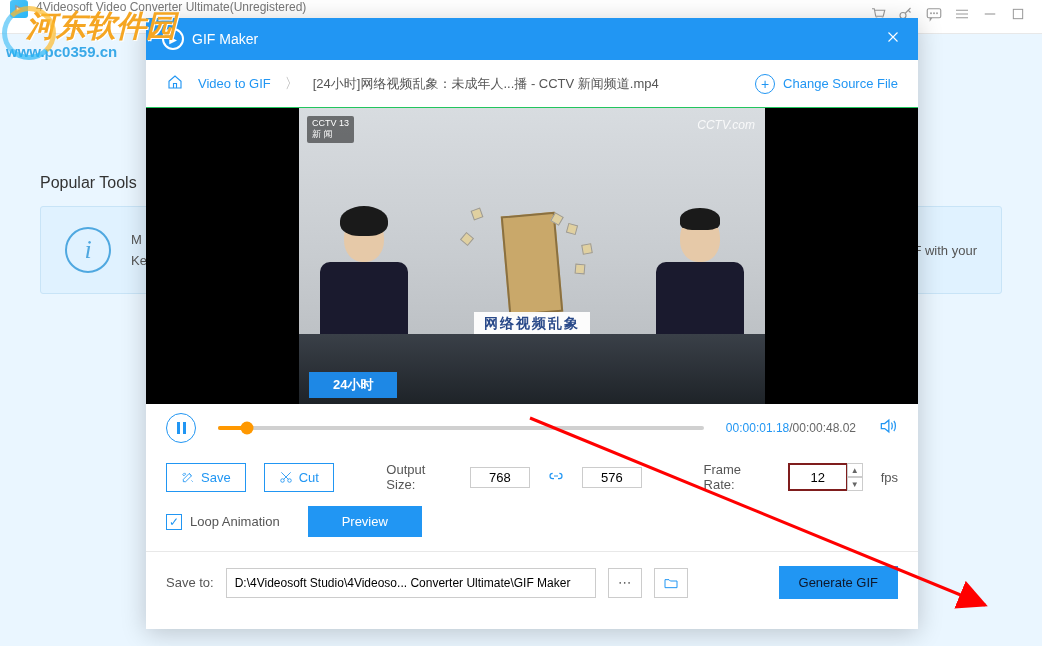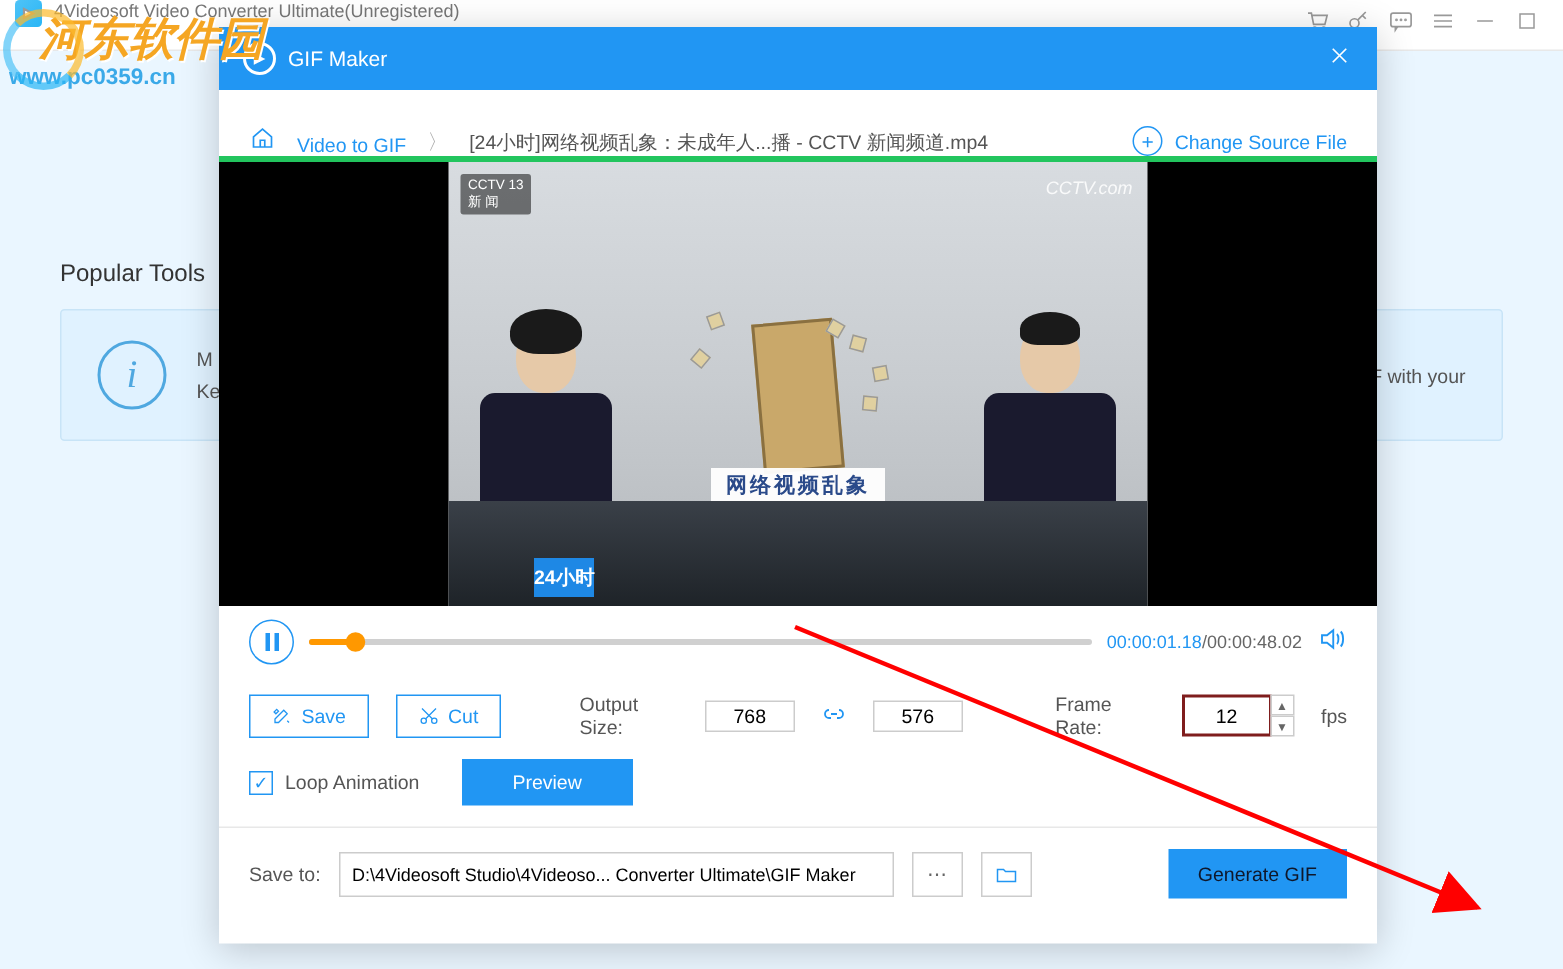--- a/index.html
+++ b/index.html
@@ -24,21 +24,21 @@
 .info-box { background: #e0f2ff; border: 1px solid #c8e4f7; border-radius: 3px; padding: 20px 24px; display:flex; align-items:center; gap:20px; color:#555; font-size:13px; }
 .info-icon { width:46px;height:46px;border:2px solid #4fa8e0;border-radius:50%;display:flex;align-items:center;justify-content:center;font-size:26px;color:#4fa8e0;font-style:italic;font-family:serif;}
 
 
 .modal { position: absolute; top: 18px; left: 146px; width: 772px; height: 611px; background: #fff; box-shadow: 0 4px 24px rgba(0,0,0,.2); display:flex; flex-direction:column; }
 .modal-header { height: 42px; background: #2196f3; display:flex; align-items:center; padding:0 16px; color:#fff; }
 .modal-header .hicon { width:22px;height:22px;border:2px solid #fff;border-radius:50%;display:flex;align-items:center;justify-content:center;margin-right:8px;font-size:10px;}
 .modal-header .htitle { font-size: 14px; flex:1; }
 .modal-header .close { cursor:pointer; }
 
-.breadcrumb-row { height: 48px; display:flex; align-items:flex-end; padding:0 20px; gap:14px; font-size:13px; color:#666; border-bottom:4px solid #22c55e;}
+.breadcrumb-row { height: 48px; display:flex; align-items:center; padding:0 20px; gap:14px; font-size:13px; color:#666; border-bottom:1px solid #22c55e;}
 .breadcrumb-row .home-icon { color:#2196f3; }
 .breadcrumb-row .sep { color:#aaa; font-size:14px; }
 .breadcrumb-row .crumb1 { color:#2196f3; }
 .breadcrumb-row .crumb2 { color:#555; max-width:380px; overflow:hidden; text-overflow:ellipsis; white-space:nowrap; }
 .breadcrumb-row .spacer { flex:1; }
 .change-src { display:flex;align-items:center;gap:8px;color:#2196f3;cursor:pointer; }
 .change-src .plus { width:20px;height:20px;border:1.5px solid #2196f3;border-radius:50%;display:flex;align-items:center;justify-content:center;font-size:14px;line-height:1;}
 
 .video-area { height: 296px; background:#000; margin:0; display:flex; justify-content:center; position:relative;}
 .video-frame { width: 466px; height:100%; background: linear-gradient(180deg,#d8dce0 0%,#c8ccd0 50%,#b4b8bc 100%); position:relative; overflow:hidden;}
@@ -51,23 +51,23 @@
 .anchor.right { right:20px; }
 .anchor .head{width:40px;height:48px;background:#e6c9a8;border-radius:50% 50% 45% 45%;margin:0 auto;position:relative;}
 .anchor.left .head::after{content:"";position:absolute;top:-8px;left:-4px;right:-4px;height:30px;background:#1a1a1a;border-radius:50% 50% 40% 40%;}
 .anchor.right .head::after{content:"";position:absolute;top:-6px;left:0;right:0;height:22px;background:#1a1a1a;border-radius:50% 50% 30% 30%;}
 .anchor .body{width:88px;height:85px;background:#1a1a2e;border-radius:10px 10px 0 0;margin:0 auto;}
 .anchor.right .body{background:#1a1a2e;}
 .center-graphic { position:absolute;left:50%;top:30px;transform:translateX(-50%);width:150px;height:150px;}
 .phone { width:54px;height:100px;background:#c9a86a;border:2px solid #8a7040;position:absolute;left:48px;top:10px;transform:rotate(-5deg);}
 .shatter{position:absolute;width:10px;height:10px;background:#e0d0a0;border:1px solid #999;}
 .banner-txt { position:absolute;left:50%;top:138px;transform:translateX(-50%);background:rgba(255,255,255,.95);padding:3px 10px;font-size:14px;color:#2a4a8a;font-weight:bold;letter-spacing:2px;}
-.time-badge { position:absolute;bottom:6px;left:10px;background:#1e88e5;color:#fff;font-size:13px;font-weight:bold;padding:4px 0;margin-left:47px;}
-
-.controls-row { height:48px;display:flex;align-items:center;padding:0 20px;gap:10px;}
+.time-badge { position:absolute;bottom:6px;left:10px;background:#1e88e5;color:#fff;font-size:13px;font-weight:bold;padding:4px 24px;}
+
+.controls-row { height:48px;display:flex;align-items:center;padding:0 20px;gap:22px;}
 .play-btn { width:30px;height:30px;border:1.5px solid #2196f3;border-radius:50%;display:flex;align-items:center;justify-content:center;cursor:pointer;}
 .play-btn .pause{display:flex;gap:3px;}
 .play-btn .pause span{width:3px;height:12px;background:#2196f3;}
 .slider { flex:1;height:4px;background:#d0d0d0;border-radius:2px;position:relative;cursor:pointer;}
 .slider .track{position:absolute;left:0;top:0;bottom:0;width:6%;background:#ff9800;border-radius:2px;}
 .slider .thumb{position:absolute;left:6%;top:50%;transform:translate(-50%,-50%);width:13px;height:13px;background:#ff9800;border-radius:50%;}
 .time-disp { font-size:12px; }
 .time-disp .cur{color:#2196f3;}
 .time-disp .tot{color:#666;}
 .vol-icon{color:#2196f3;cursor:pointer;}

